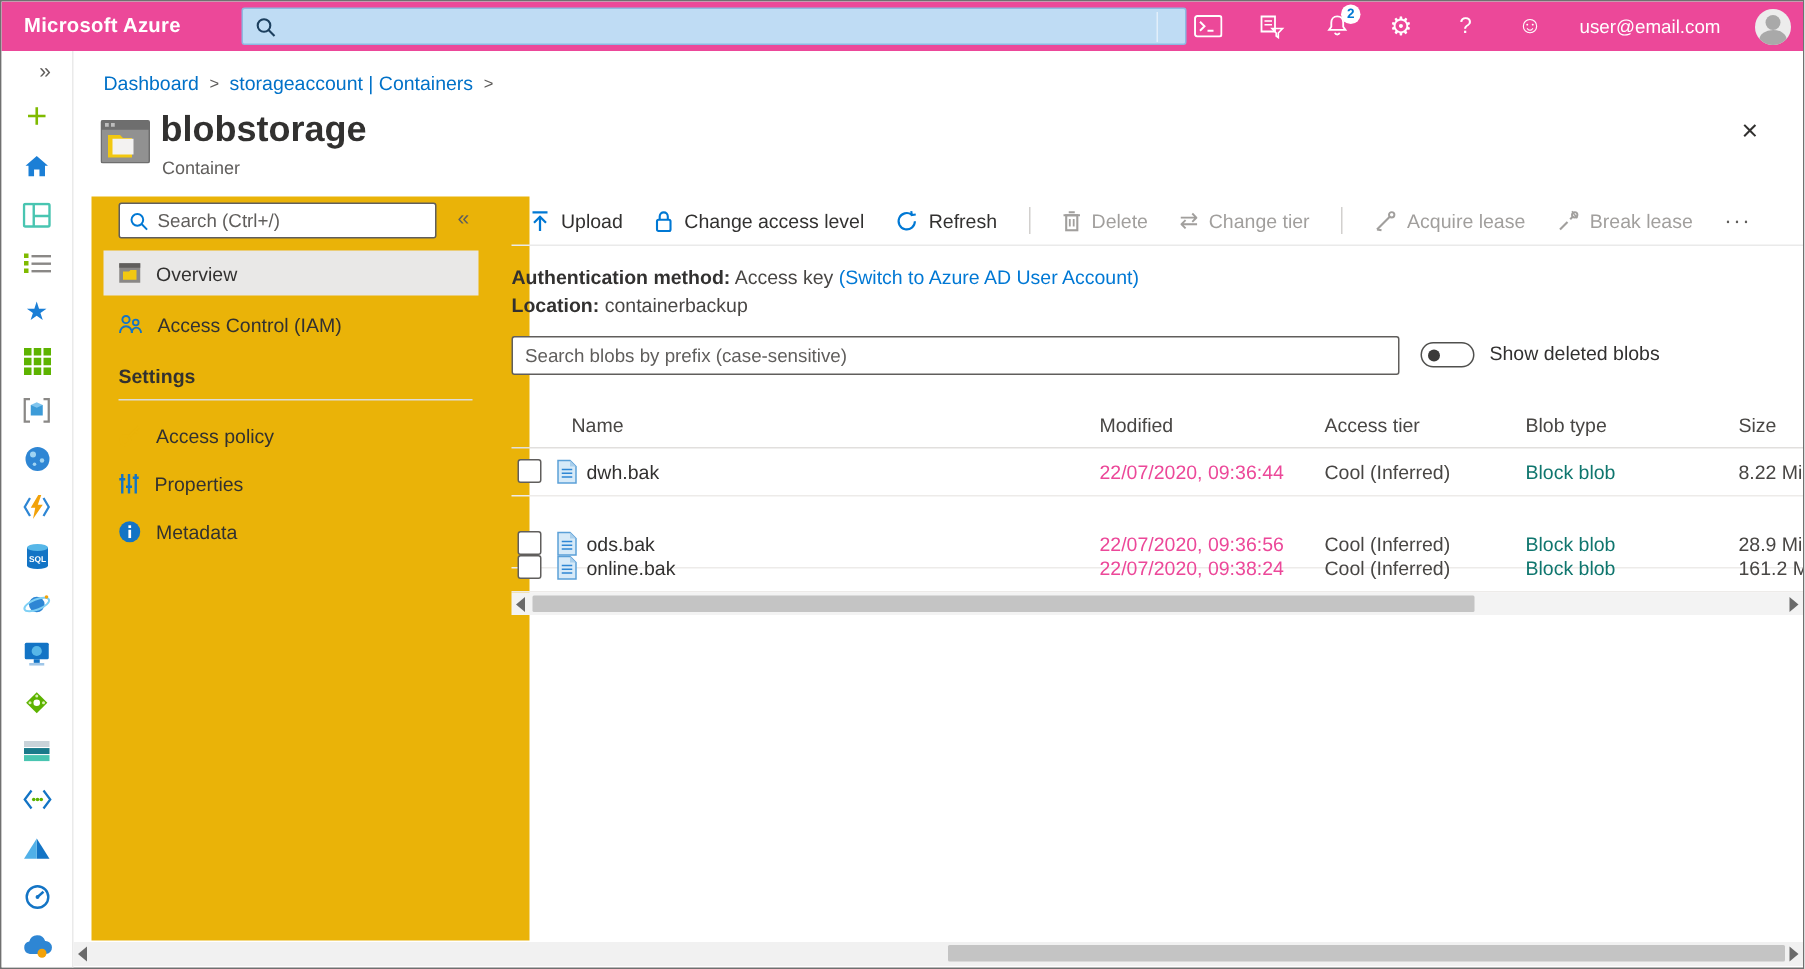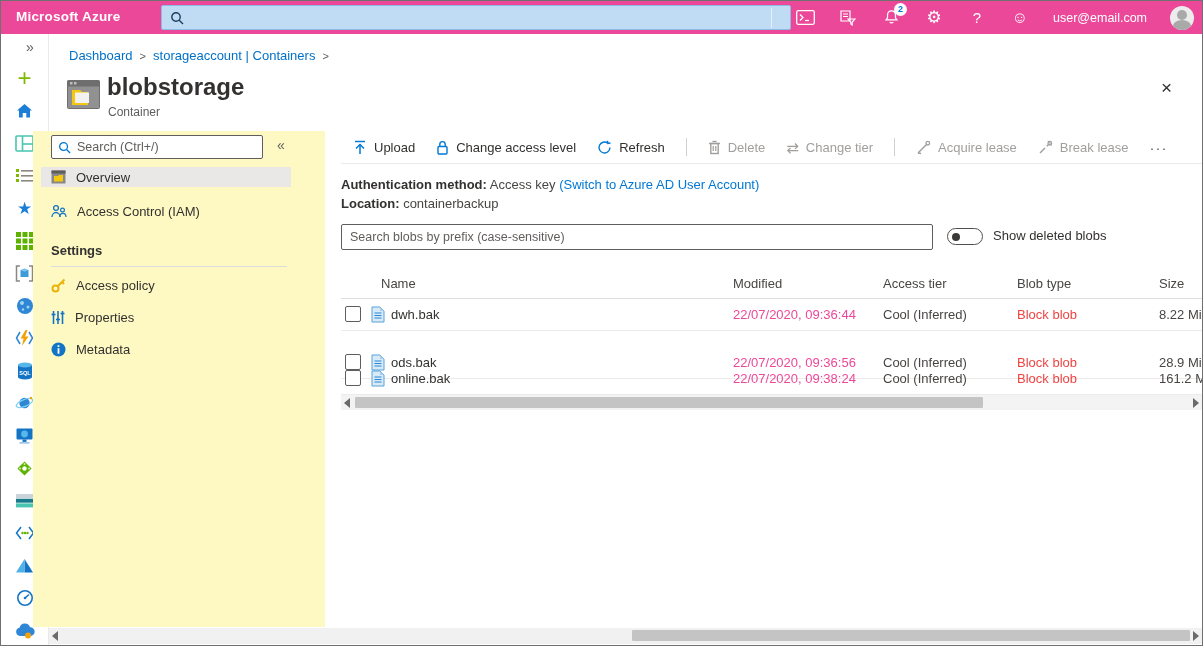--- a/index.html
+++ b/index.html
@@ -31,26 +31,26 @@
   
   .breadcrumb { position:absolute; left:68px; top:47px; font-size:13px; color:#0071c8; display:flex; gap:7px; align-items:center; }
   .breadcrumb .crumb { cursor:pointer; }
   .breadcrumb .sep { color:#605e5c; font-size:11px; }
   .title-icon { position:absolute; left:66px; top:79px; }
   .page-title { position:absolute; left:106px; top:72px; font-size:24px; font-weight:700; color:#323130; }
   .page-subtitle { position:absolute; left:107px; top:104px; font-size:12px; color:#605e5c; }
   .close-x { position:absolute; left:1160px; top:76px; font-size:19px; color:#323130; cursor:pointer; }
 
   
-  .menu { position:absolute; left:32px; top:130px; width:292px; bottom:18px; background:#fef9c3; }
+  .menu { position:absolute; left:60px; top:130px; width:292px; bottom:18px; background:#eab308; }
   .menu-search { position:absolute; left:18px; top:4px; width:212px; height:24px; border:1px solid #605e5c; border-radius:2px; display:flex; align-items:center; padding:0 6px; gap:6px; background:#fff; }
   .menu-search input { flex:1; min-width:0; border:none; outline:none; font-size:12.5px; color:#323130; font-family:inherit; background:transparent; }
   .menu-search input::placeholder { color:#605e5c; opacity:1; }
   .menu-collapse { position:absolute; left:244px; top:6px; color:#605e5c; font-size:14px; cursor:pointer; }
-  .menu-item { position:absolute; left:8px; width:250px; height:20px; display:flex; align-items:center; gap:10px; padding-left:10px; font-size:13px; color:#323130; cursor:pointer; }
+  .menu-item { position:absolute; left:8px; width:250px; height:30px; display:flex; align-items:center; gap:10px; padding-left:10px; font-size:13px; color:#323130; cursor:pointer; }
   .menu-item.selected { background:#e9e8e7; }
   .menu-section { position:absolute; left:18px; top:112px; font-size:13px; font-weight:700; color:#323130; }
   .menu-divider { position:absolute; left:18px; top:135px; width:236px; height:1px; background:#dcdcdc; }
 
   
   .content { position:absolute; left:340px; top:130px; right:0; bottom:18px; }
   .toolbar { position:absolute; left:0; top:0; right:0; height:33px; display:flex; align-items:center; gap:21px; padding-left:12px; border-bottom:1px solid #eaeaea; }
   .tool { display:flex; align-items:center; gap:7px; font-size:13px; color:#323130; cursor:pointer; white-space:nowrap; }
   .tool.disabled { color:#a19f9d; cursor:default; }
   .tool-sep { width:1px; height:18px; background:#d2d0ce; }
@@ -70,21 +70,21 @@
   .toggle .knob { position:absolute; left:4px; top:3.5px; width:8px; height:8px; border-radius:50%; background:#3b3a39; }
   .toggle-label { position:absolute; left:652px; top:4px; font-size:13px; color:#323130; }
 
   .tbl-header { position:absolute; left:0; top:138px; right:0; height:30px; border-bottom:1px solid #e1dfdd; font-size:13px; color:#484644; }
   .tbl-header span { position:absolute; top:7px; }
   .col-name { left:40px; } .col-modified { left:392px; } .col-tier { left:542px; } .col-type { left:676px; } .col-size { left:818px; }
   .tbl-row { position:absolute; left:0; right:0; height:32px; border-bottom:1px solid #edebe9; font-size:13px; color:#323130; cursor:pointer; }
   .tbl-row .cell { position:absolute; top:8px; white-space:nowrap; }
   .tbl-row .cb { position:absolute; left:4px; top:7px; width:16px; height:16px; border:1px solid #605e5c; border-radius:2px; background:#fff; cursor:pointer; }
   .tbl-row .doc { position:absolute; left:30px; top:7px; }
-  .cell.c-name { left:50px; } .cell.c-modified { left:392px; color:#ec4899; } .cell.c-tier { left:542px; color:#484644; } .cell.c-type { left:676px; color:#ef4444; } .cell.c-size { left:818px; color:#484644; }
+  .cell.c-name { left:50px; } .cell.c-modified { left:392px; color:#ec4899; } .cell.c-tier { left:542px; color:#484644; } .cell.c-type { left:676px; color:#0f766e; } .cell.c-size { left:818px; color:#484644; }
 
   .scrollbar-h { position:absolute; background:#f3f3f3; }
   .sb-table { left:0; right:0; top:264px; height:15px; }
   .sb-thumb { position:absolute; top:2px; height:11px; background:#c4c4c4; border-radius:1px; cursor:pointer; }
   .sb-arrow { position:absolute; top:3px; width:0; height:0; border-style:solid; cursor:pointer; }
   .sb-arrow.left { border-width:5px 6px 5px 0; border-color:transparent #6a6a6a transparent transparent; }
   .sb-arrow.right { border-width:5px 0 5px 6px; border-color:transparent transparent transparent #6a6a6a; }
   .page-scroll { position:absolute; left:48px; right:0; bottom:1px; height:16px; background:#f1f1f1; }
 </style>
 </head>

